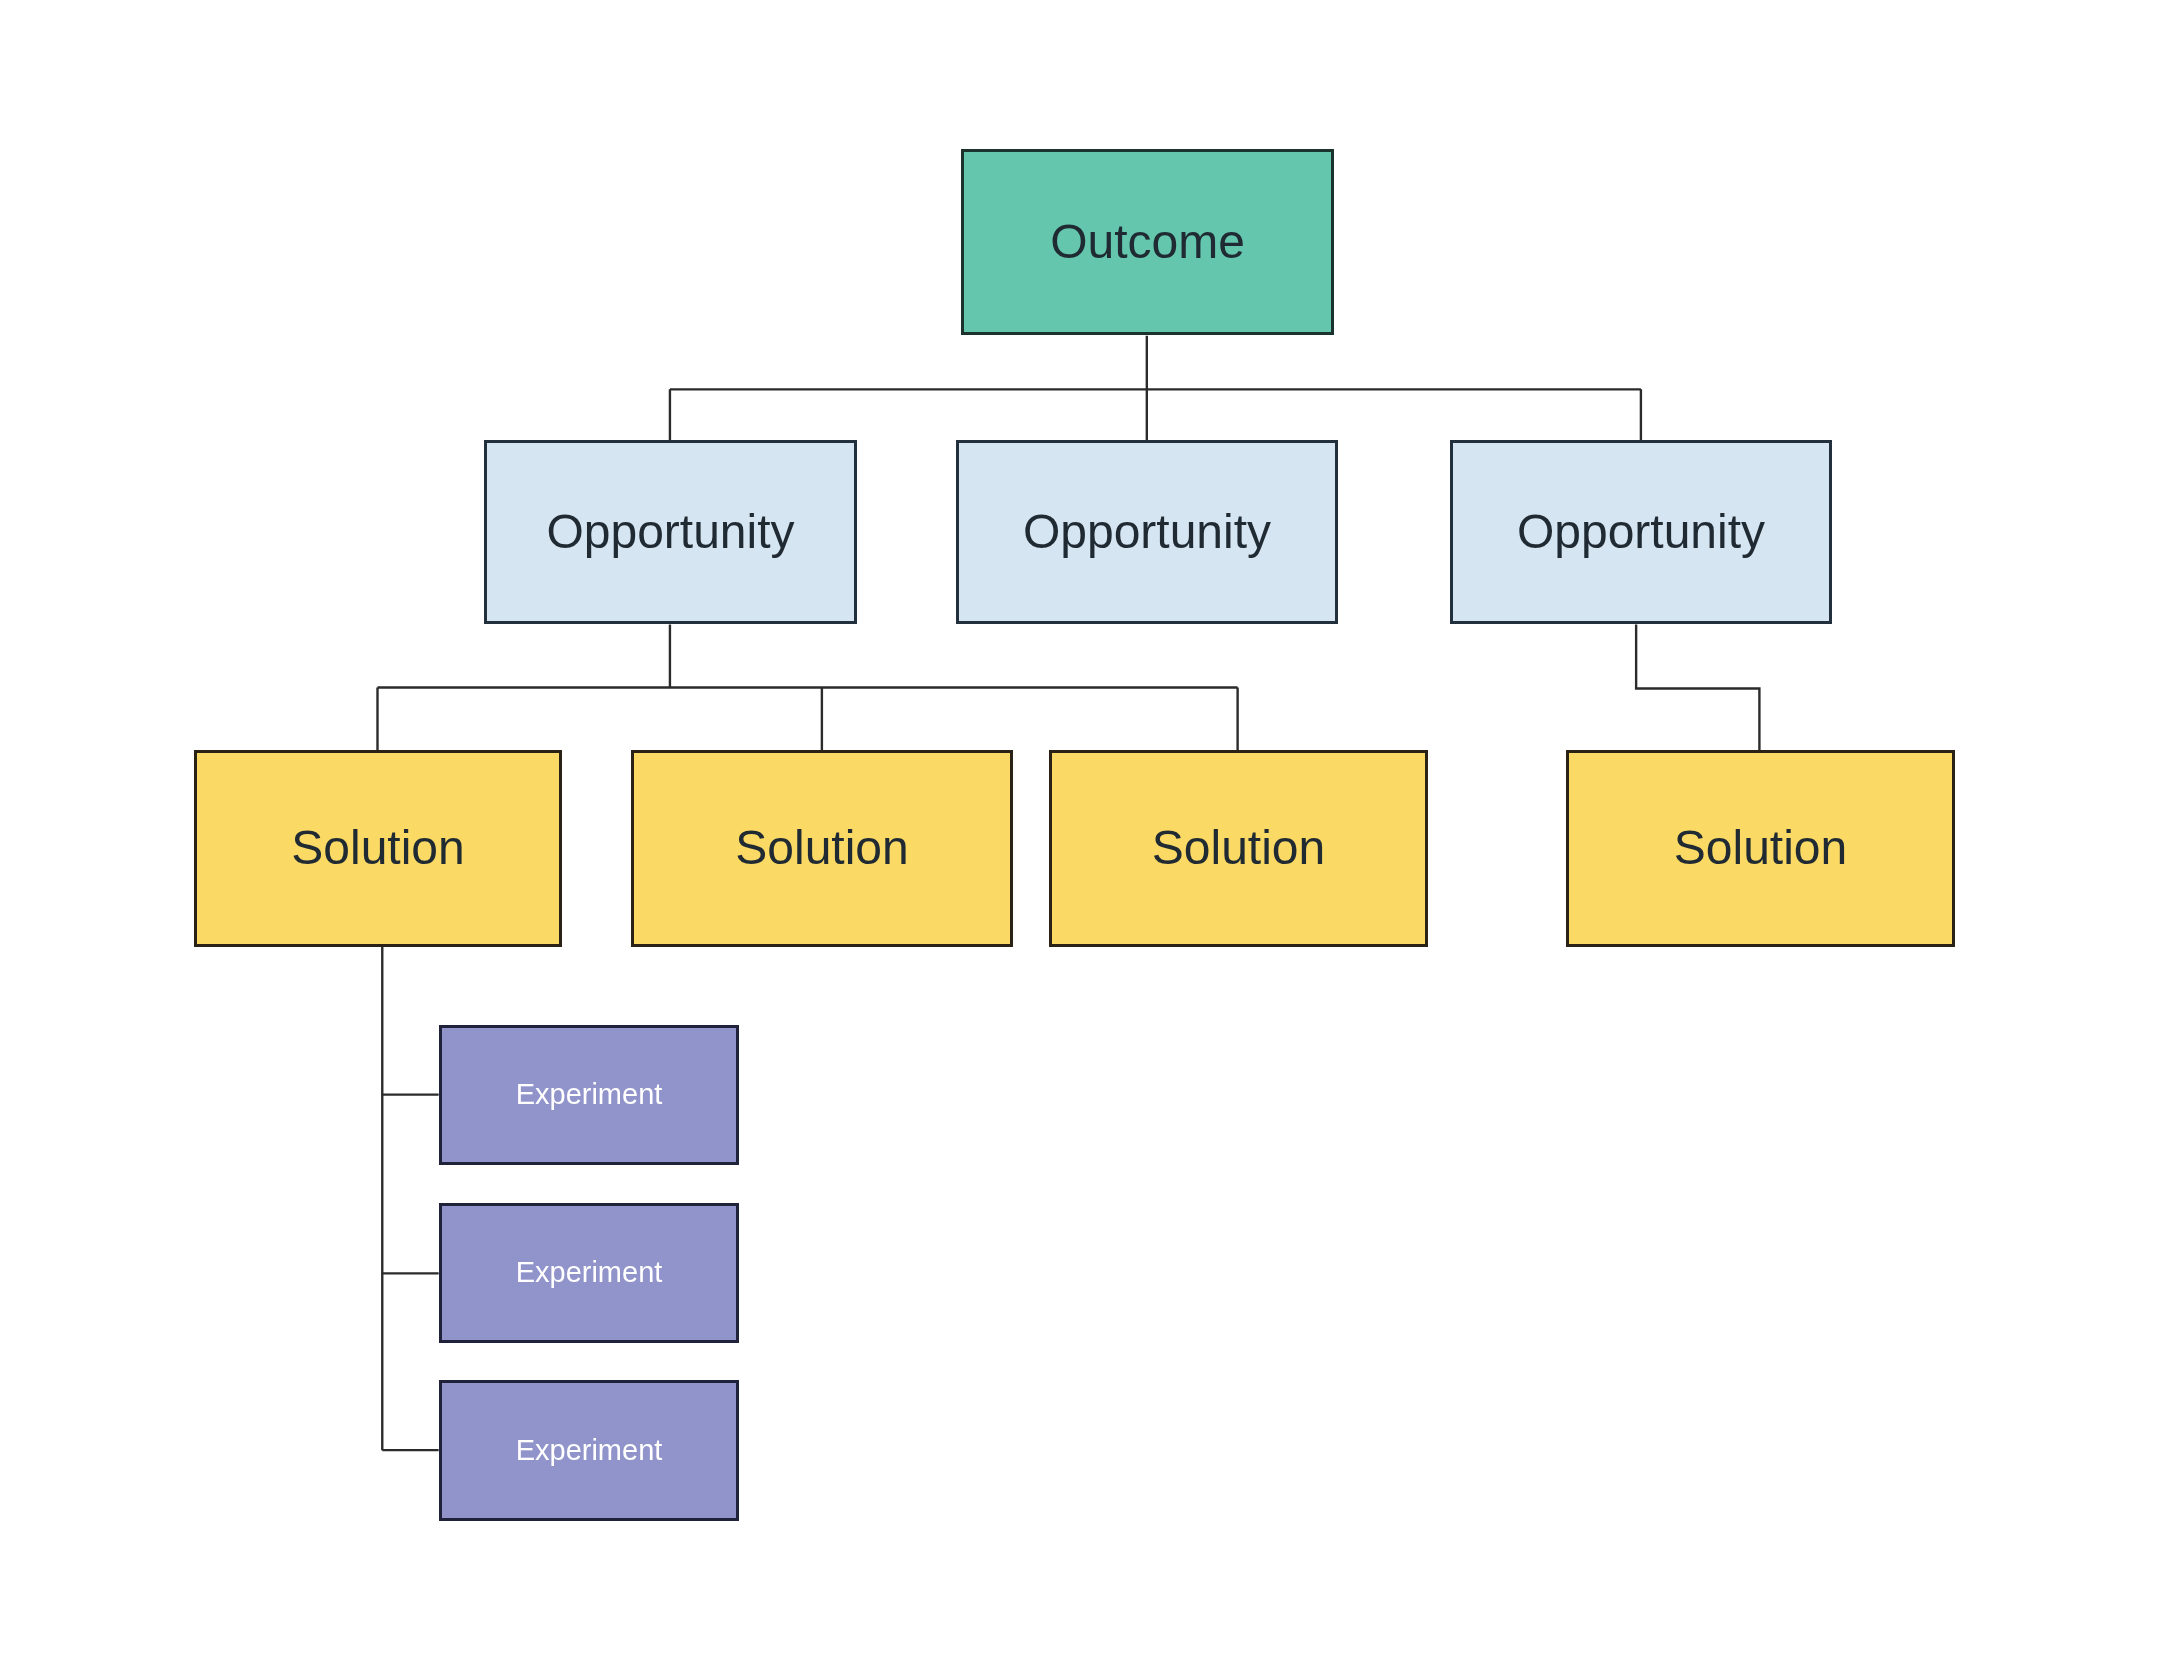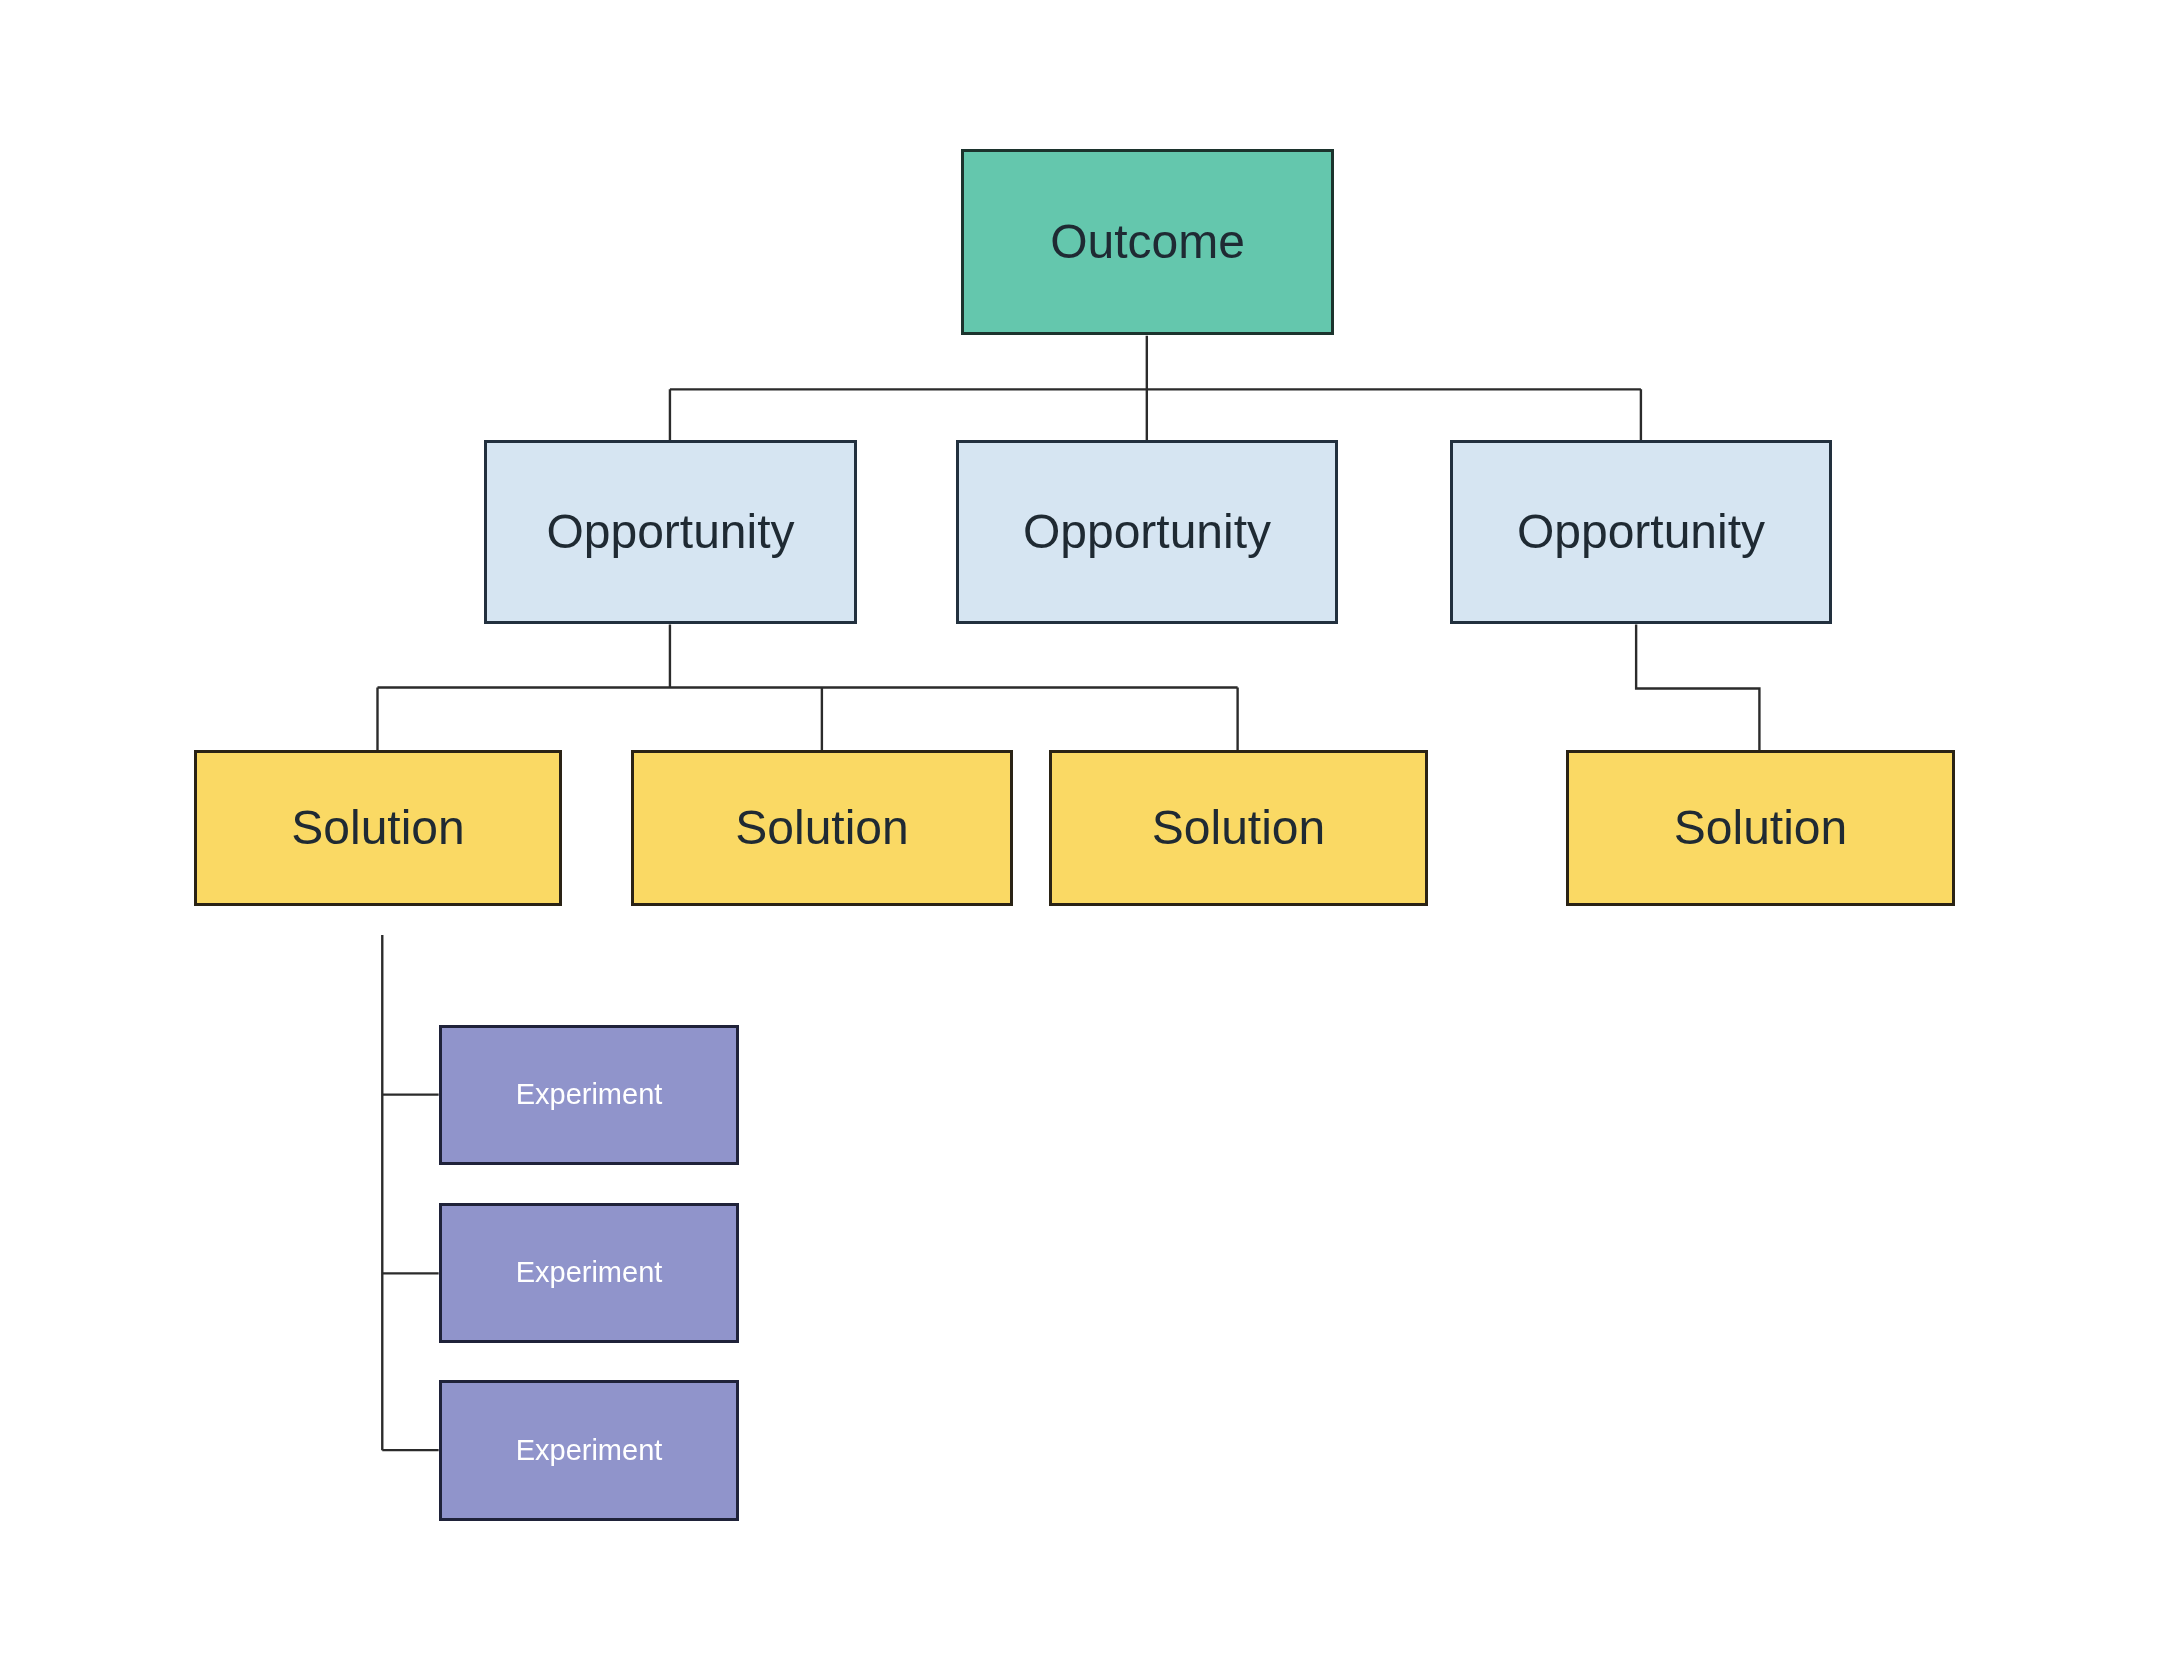--- a/index.html
+++ b/index.html
@@ -27,21 +27,21 @@
     text-align:center;
     line-height:1.1;
   }
   .big{font-size:48px;color:var(--text-dark);}
   .outcome{left:961px;top:149px;width:373px;height:186px;
     background:var(--teal);border:3.8px solid var(--teal-border);}
   .opp{background:var(--blue);border:3.8px solid var(--blue-border);top:440px;height:184px;}
   .opp1{left:484px;width:373px;}
   .opp2{left:956px;width:382px;}
   .opp3{left:1450px;width:382px;}
-  .sol{background:var(--yellow);border:3.8px solid var(--yellow-border);top:750px;height:156px;}
+  .sol{background:var(--yellow);border:3.8px solid var(--yellow-border);top:750px;height:197px;}
   .sol1{left:194px;width:368px;}
   .sol2{left:631px;width:382px;}
   .sol3{left:1049px;width:379px;}
   .sol4{left:1566px;width:389px;}
   .exp{
     background:var(--purple);border:3.8px solid var(--purple-border);
     left:439px;width:300px;height:140px;
     font-size:29px;color:var(--text-light);
   }
   .exp1{top:1025px;}

